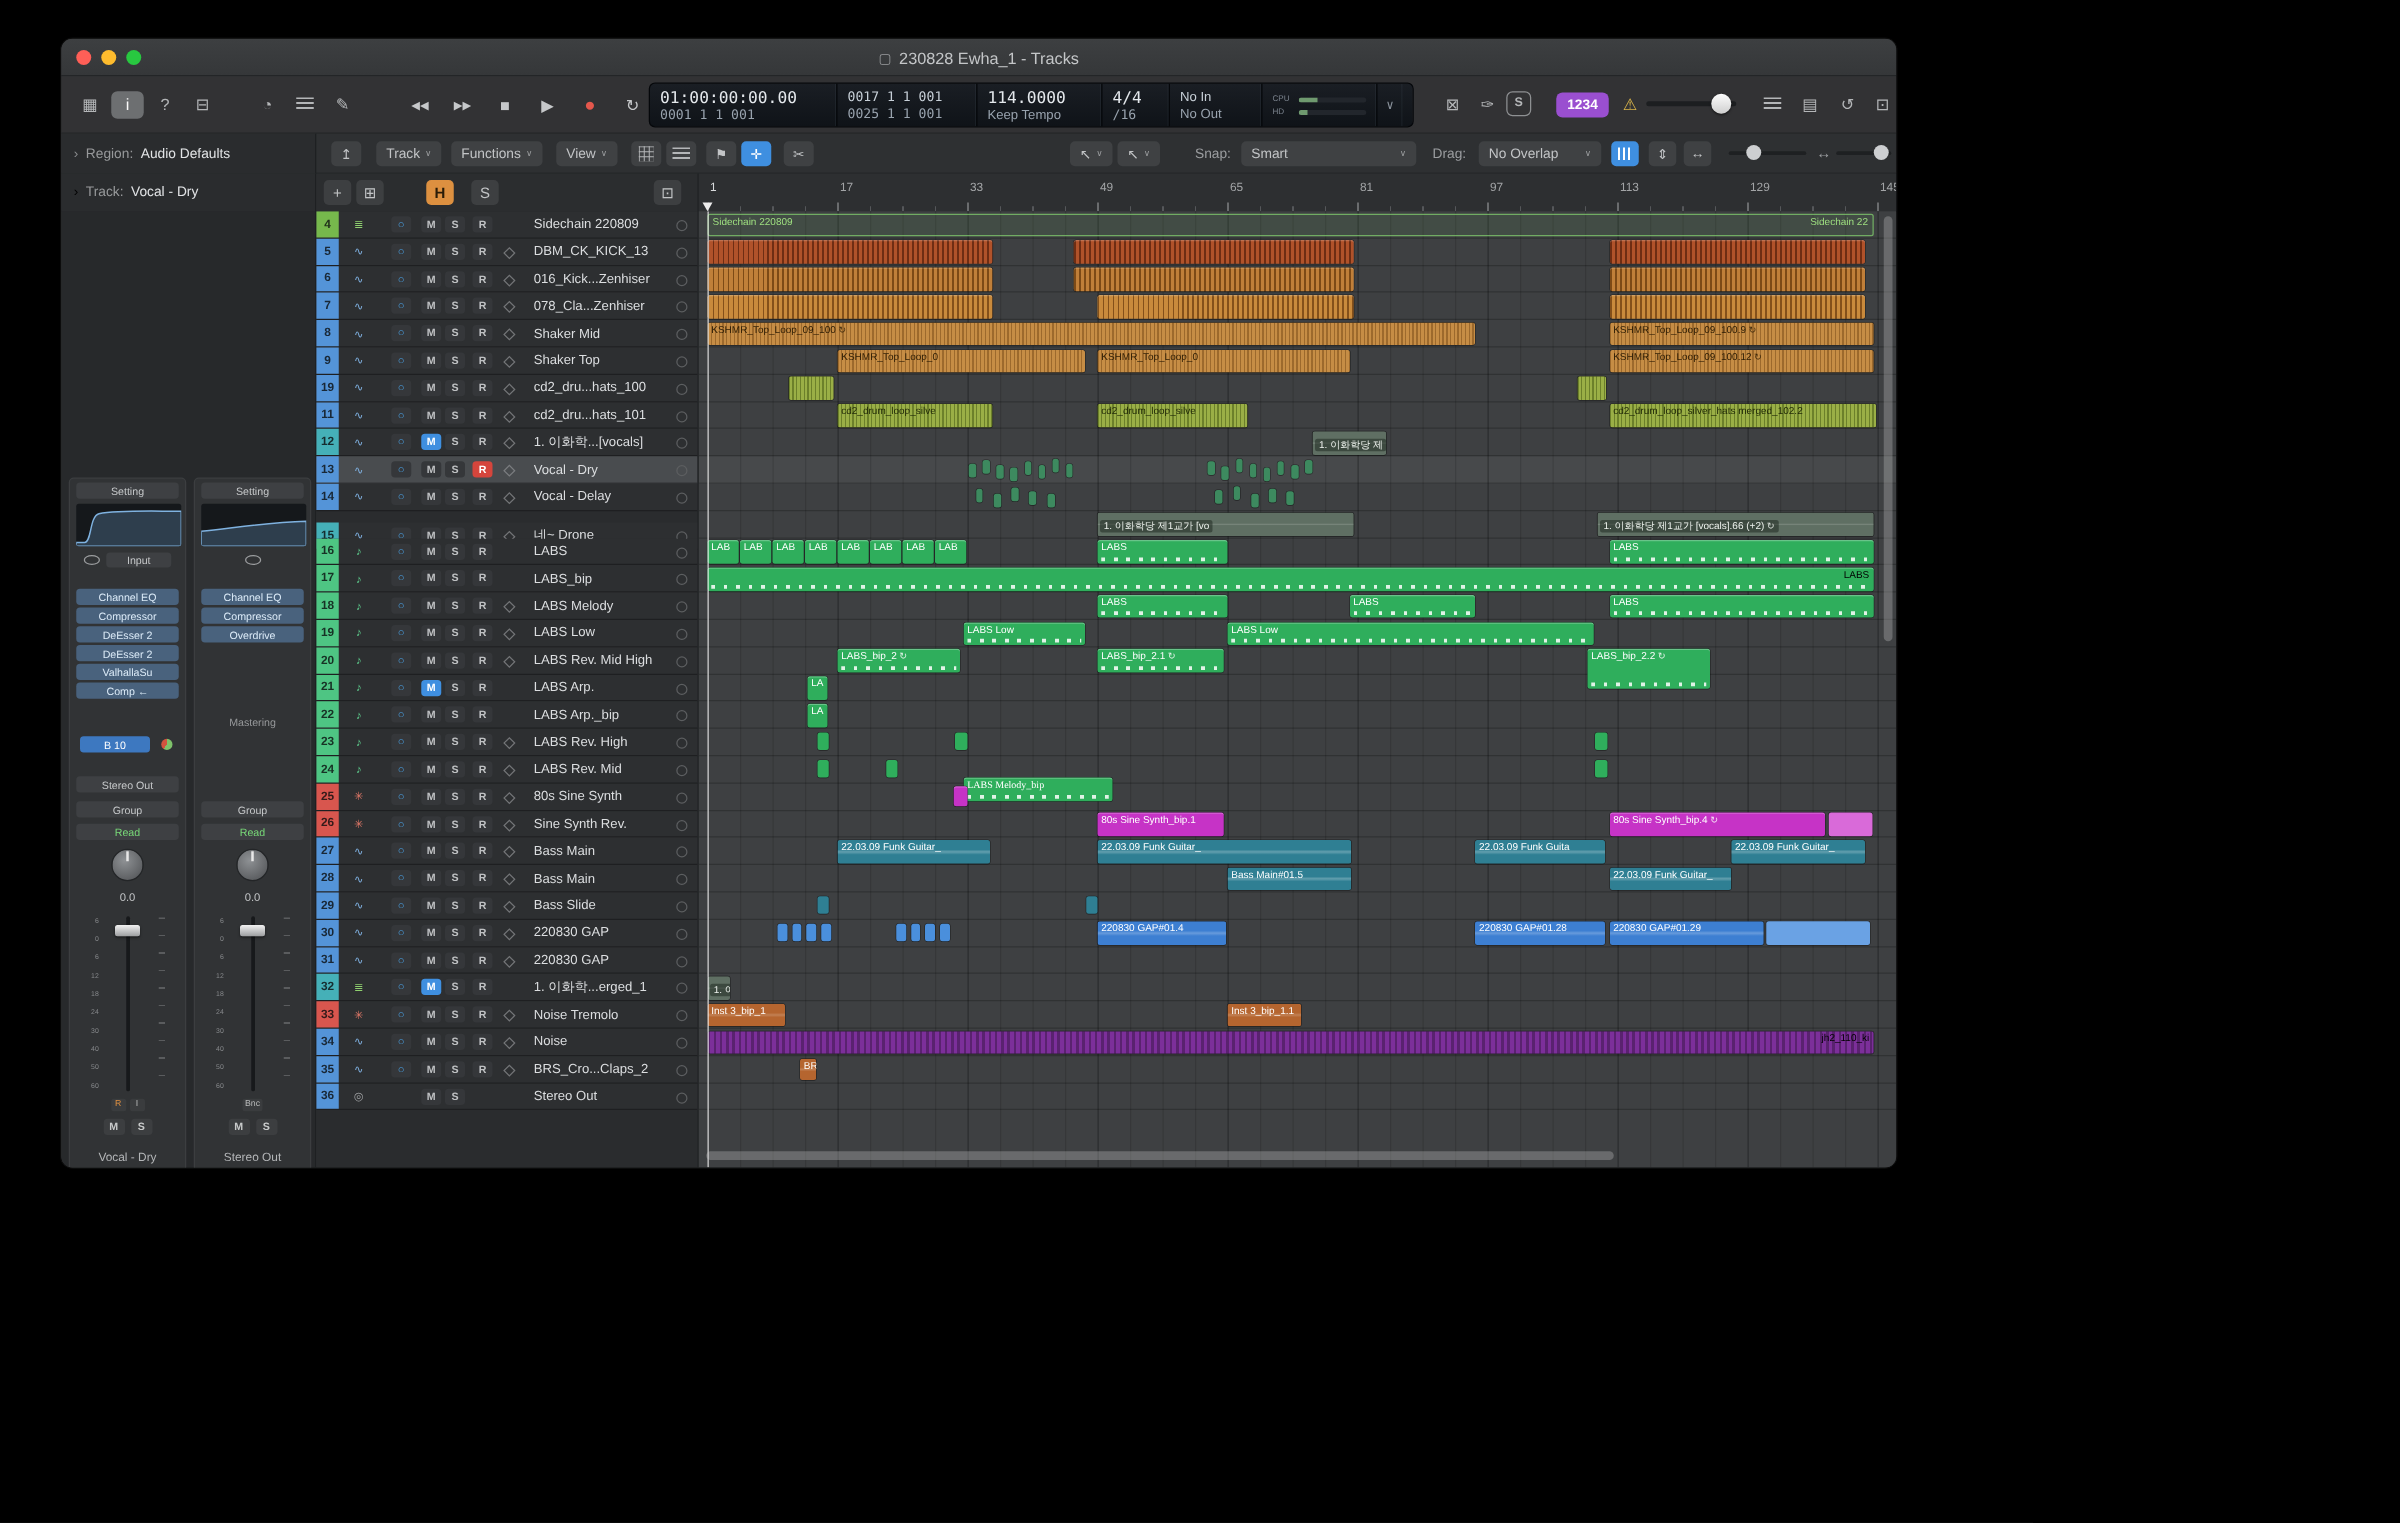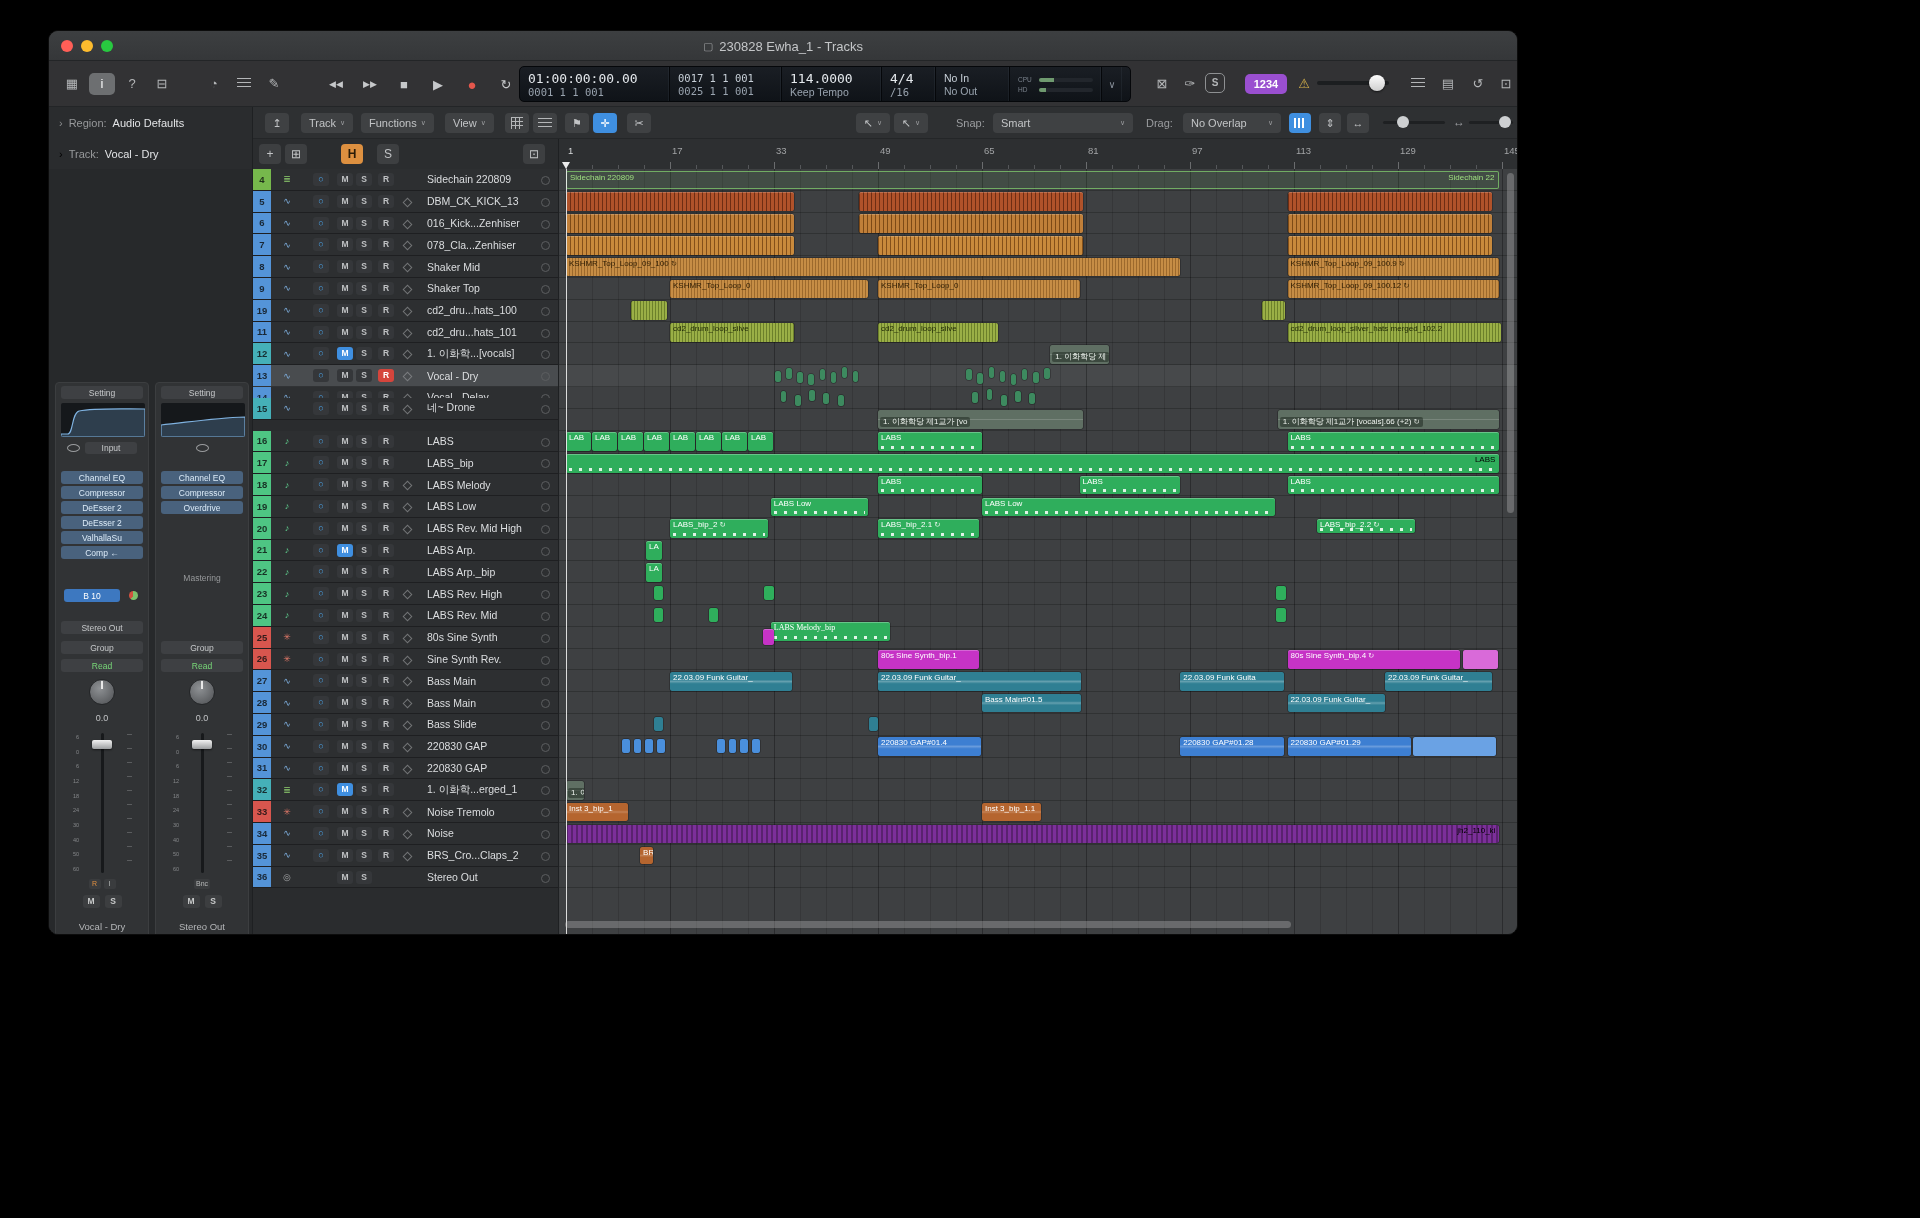--- a/index.html
+++ b/index.html
@@ -545,21 +545,21 @@
             <div class="numtab" style="background: rgb(84, 148, 216);">14</div>
             <div class="ticon" style="color: rgb(127, 176, 224);">∿</div>
             <div class="sbtn pwr" style="left: 60px;">○</div>
             <div class="sbtn" style="left: 84px;">M</div>
             <div class="sbtn" style="left: 103px;">S</div>
             <div class="sbtn" style="left: 125px;">R</div>
             <div class="frz"></div>
             <div class="tname">Vocal - Delay</div>
             <div class="lring"></div>
           </div>
-          <div class="trow" style="top: 229px;">
+          <div class="trow" style="top: 249px;">
             <div class="numtab" style="background: rgb(69, 176, 184);">15</div>
             <div class="ticon" style="color: rgb(127, 176, 224);">∿</div>
             <div class="sbtn pwr" style="left: 60px;">○</div>
             <div class="sbtn" style="left: 84px;">M</div>
             <div class="sbtn" style="left: 103px;">S</div>
             <div class="sbtn" style="left: 125px;">R</div>
             <div class="frz"></div>
             <div class="tname">네~ Drone</div>
             <div class="lring"></div>
           </div>
@@ -988,21 +988,21 @@
               <div class="notes"></div>
             </div>
             <div class="rg st-labs" style="left: 111px; width: 97.5px; top: 350.3px; height: 18.8px;">
               <span class="rg-l">LABS_bip_2<span class="rg-loop">↻</span></span>
               <div class="notes"></div>
             </div>
             <div class="rg st-labs" style="left: 319px; width: 100.75px; top: 350.3px; height: 18.8px;">
               <span class="rg-l">LABS_bip_2.1<span class="rg-loop">↻</span></span>
               <div class="notes"></div>
             </div>
-            <div class="rg st-labs" style="left: 758px; width: 97.5px; top: 350.3px; height: 14px;">
+            <div class="rg st-labs" style="left: 711px; width: 97.5px; top: 350.3px; height: 32px;">
               <span class="rg-l">LABS_bip_2.2<span class="rg-loop">↻</span></span>
               <div class="notes"></div>
             </div>
             <div class="rg st-labs" style="left: 86.95px; width: 15.6px; top: 372.1px; height: 18.8px;">
               <span class="rg-l">LA</span>
             </div>
             <div class="rg st-labs" style="left: 86.95px; width: 15.6px; top: 393.9px; height: 18.8px;">
               <span class="rg-l">LA</span>
             </div>
             <div class="rg st-labsChip" style="left: 95.4px; width: 9.1px; top: 417.2px; height: 14px;"></div>

